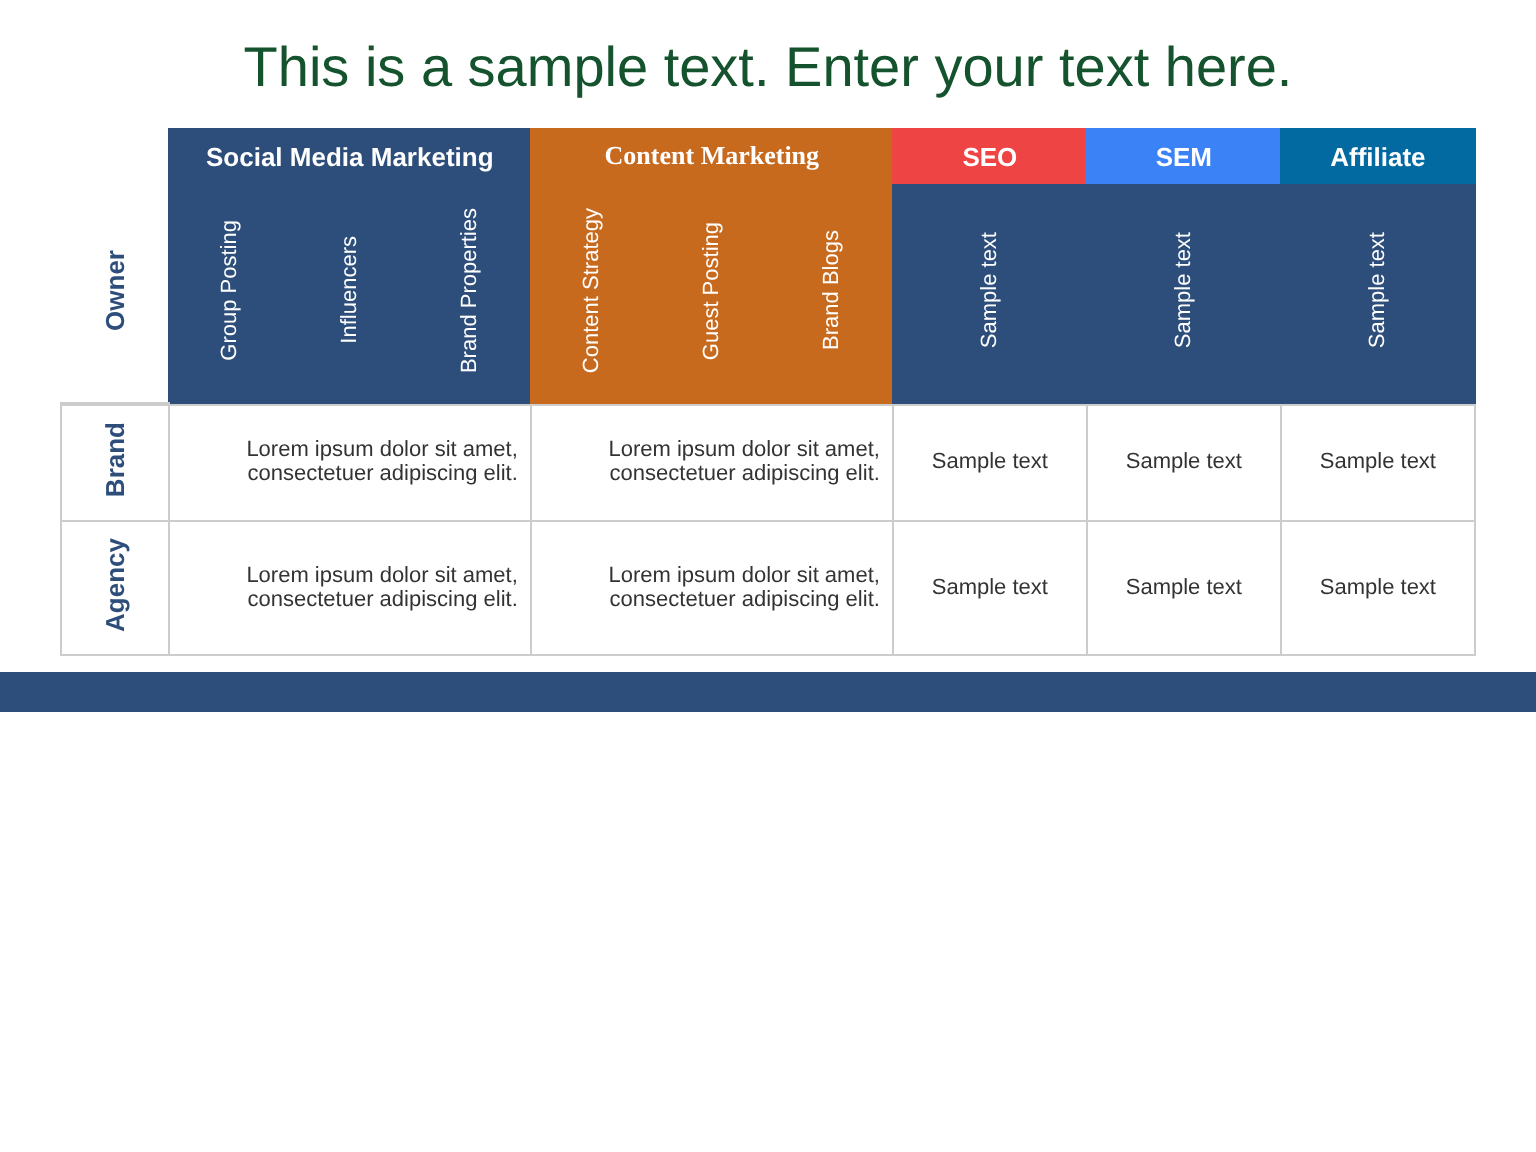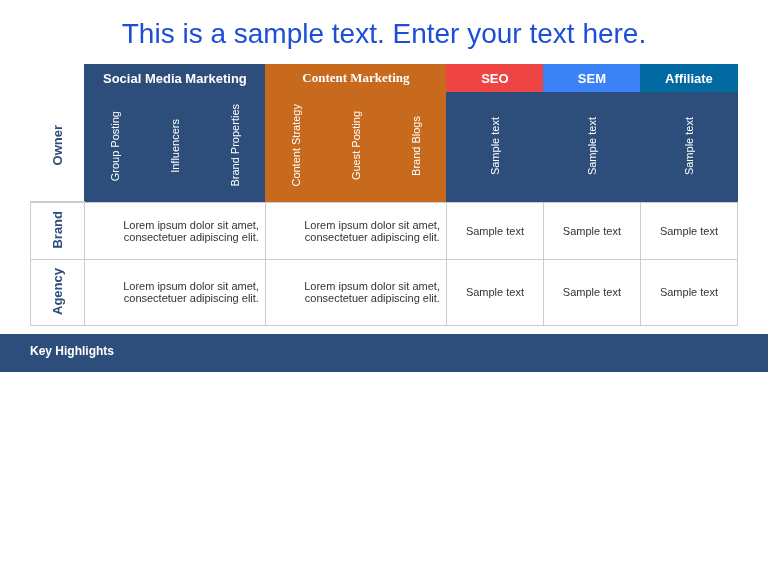--- a/index.html
+++ b/index.html
@@ -6,21 +6,21 @@
     body {
       width: 768px;
       height: 576px;
       background: #ffffff;
       font-family: Arial, sans-serif;
       overflow: hidden;
     }
     .page-title {
       font-size: 28px;
       font-weight: 400;
-      color: #1d4ed8;
+      color: #14532d;
       text-align: center;
       padding: 18px 20px 14px;
     }
     .table-wrapper {
       padding: 0 30px;
     }
     table {
       width: 100%;
       border-collapse: collapse;
       table-layout: fixed;
@@ -254,14 +254,13 @@
         </td>
         <td class="narrow-cell sample-text-cell">
           <span>Sample text</span>
         </td>
       </tr>
     </tbody>
   </table>
 </div>
 
 <div class="footer">
-  <div class="footer-title">Key Highlights</div>
 </div>
 
 </body></html>

